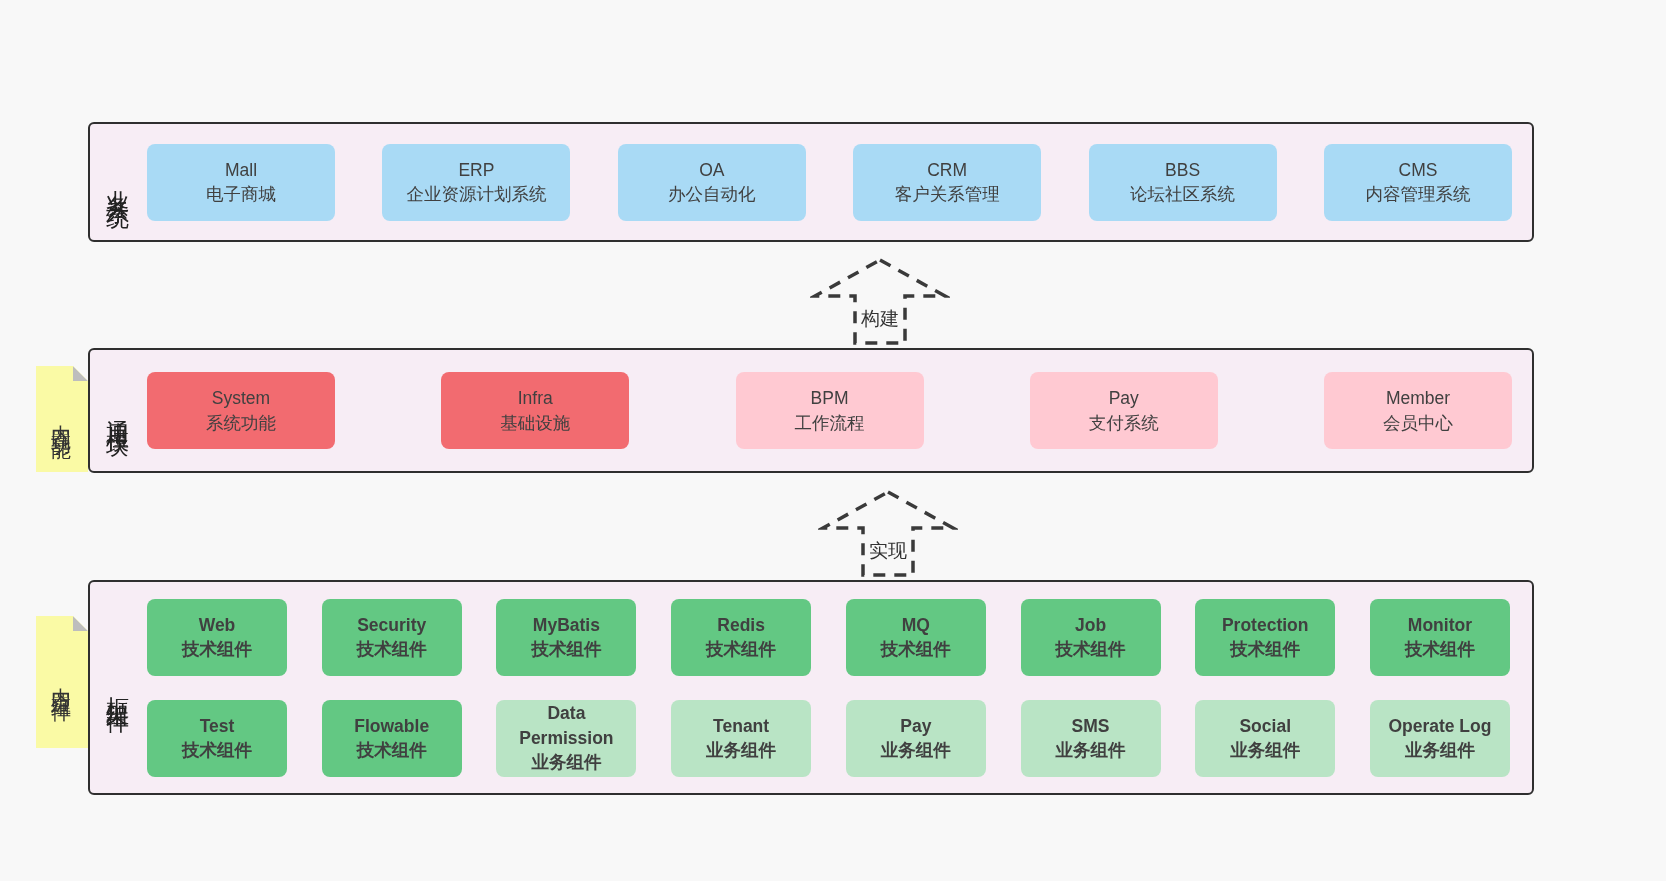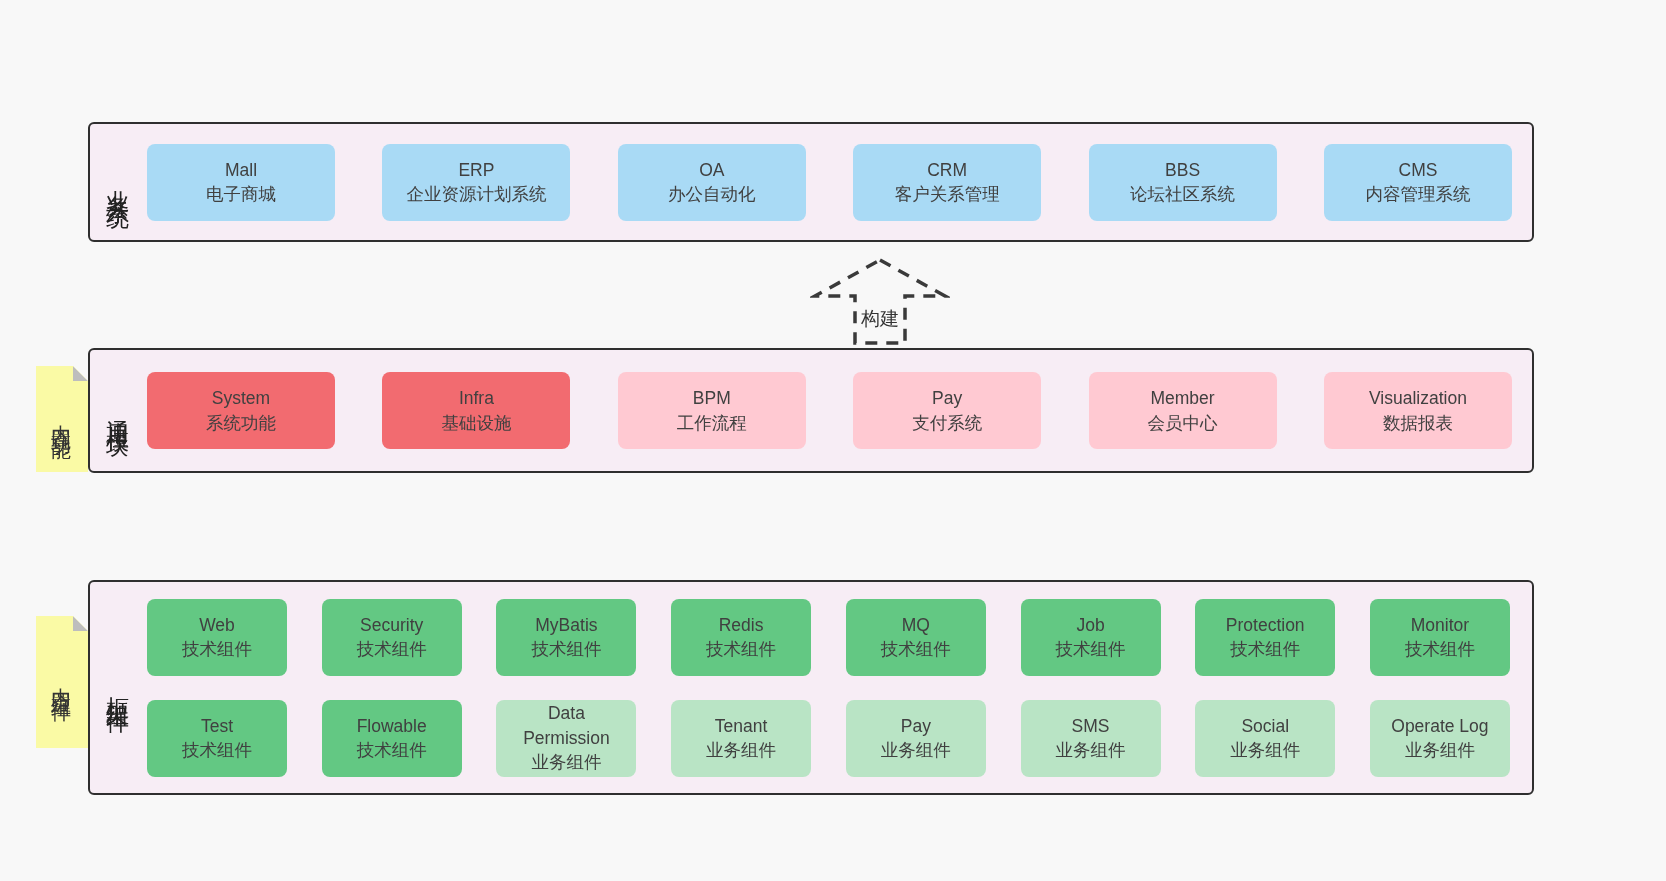--- a/index.html
+++ b/index.html
@@ -15,21 +15,21 @@
   }
   #layer-business{top:122px;height:120px;}
   #layer-modules{top:348px;height:125px;}
   #layer-components{top:580px;height:215px;}
   .vlabel{
     flex:0 0 57px;display:flex;align-items:center;justify-content:center;
     writing-mode:vertical-rl;text-orientation:upright;
     font-size:23px;letter-spacing:5px;color:#222;
   }
   .boxes6{flex:1;display:flex;justify-content:space-between;align-items:center;padding-right:20px;}
-  .compgrid{flex:1;display:flex;flex-direction:column;justify-content:center;gap:24px;padding-right:22px;}
+  .compgrid{flex:1;display:flex;flex-direction:column;justify-content:center;gap:24px;padding-right:22px;font-weight:bold;}
   .row8{display:flex;justify-content:space-between;}
   
   .box{
     display:flex;flex-direction:column;align-items:center;justify-content:center;
     border-radius:8px;text-align:center;font-size:17.5px;line-height:1.4;
     color:#404040;padding:2px 10px;box-sizing:border-box;
   }
   .box6{width:188px;height:77px;}
   .box8{width:140px;height:77px;}
   .box--blue{background:#a9daf5;}
@@ -121,27 +121,29 @@
         <div>工作流程</div>
       </div>
       <div class="box box6 box--pink">
         <div>Pay</div>
         <div>支付系统</div>
       </div>
       <div class="box box6 box--pink">
         <div>Member</div>
         <div>会员中心</div>
       </div>
-      <div class="box box6 box--pink">
-        <div>Visualization</div>
-        <div>数据报表</div>
-      </div>
     </div>
   </section>
 
+  <div class="arrow" id="arrow-implement">
+    <svg viewBox="0 0 140 92">
+      <polygon points="70,5 135,41 95,41 95,88 45,88 45,41 5,41" fill="none" stroke="#3a3a3a" stroke-width="3.5" stroke-dasharray="12 9"></polygon>
+    </svg>
+    <span class="arrow-label">实现</span>
+  </div>
 
   <div class="sticky" id="sticky-components">内置组件</div>
 
   <section class="layer" id="layer-components">
     <div class="vlabel">框架组件</div>
     <div class="compgrid">
       <div class="row8">
         <div class="box box8 box--green">
           <div>Web</div>
           <div>技术组件</div>

